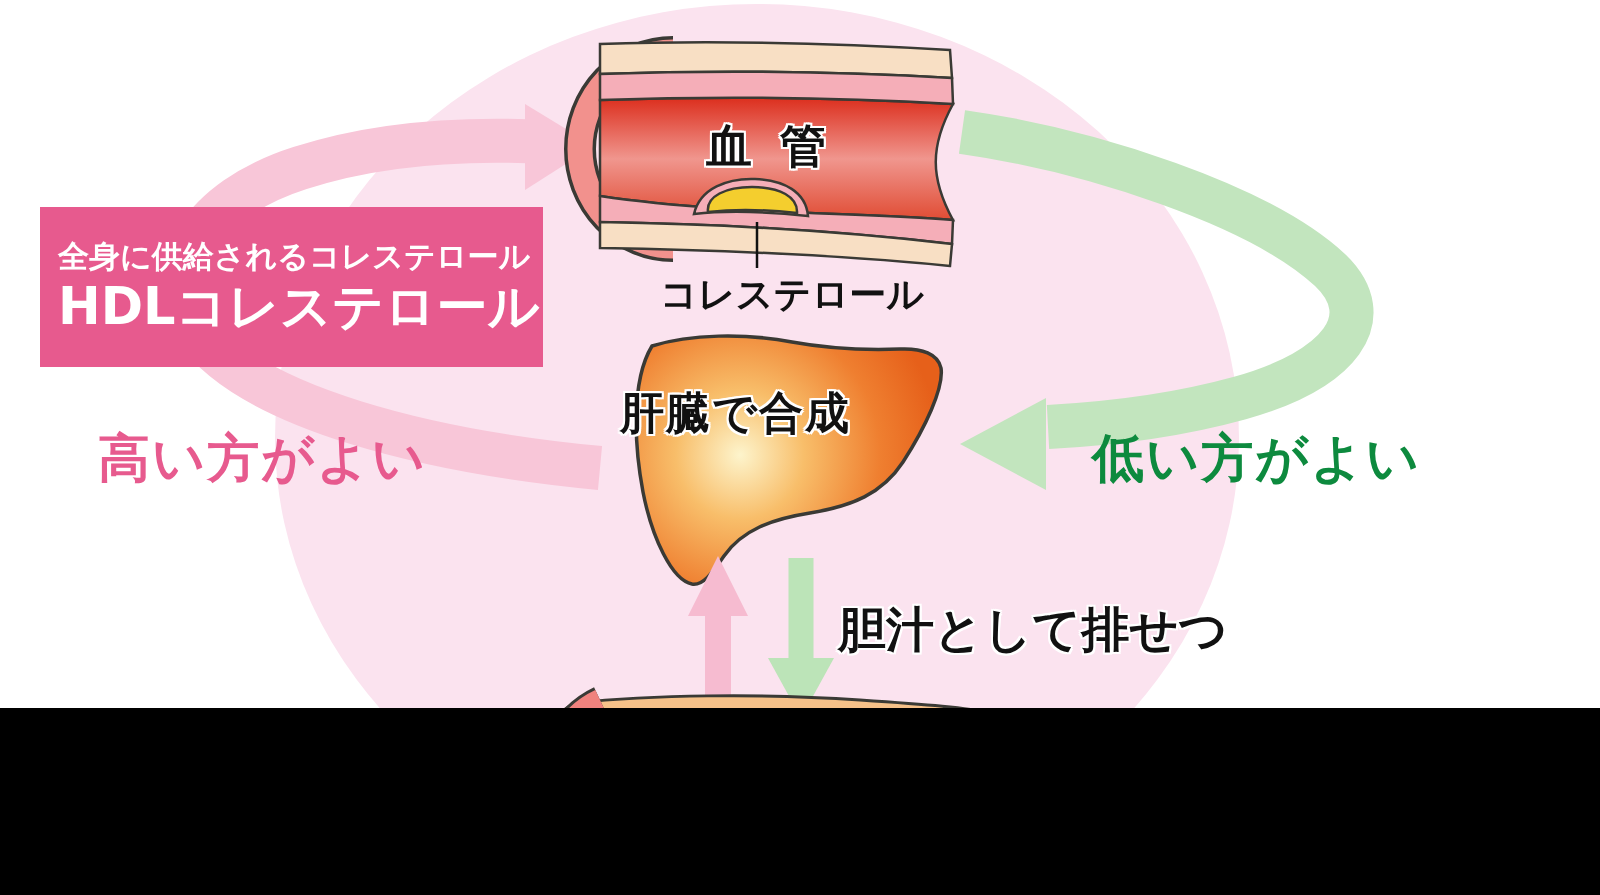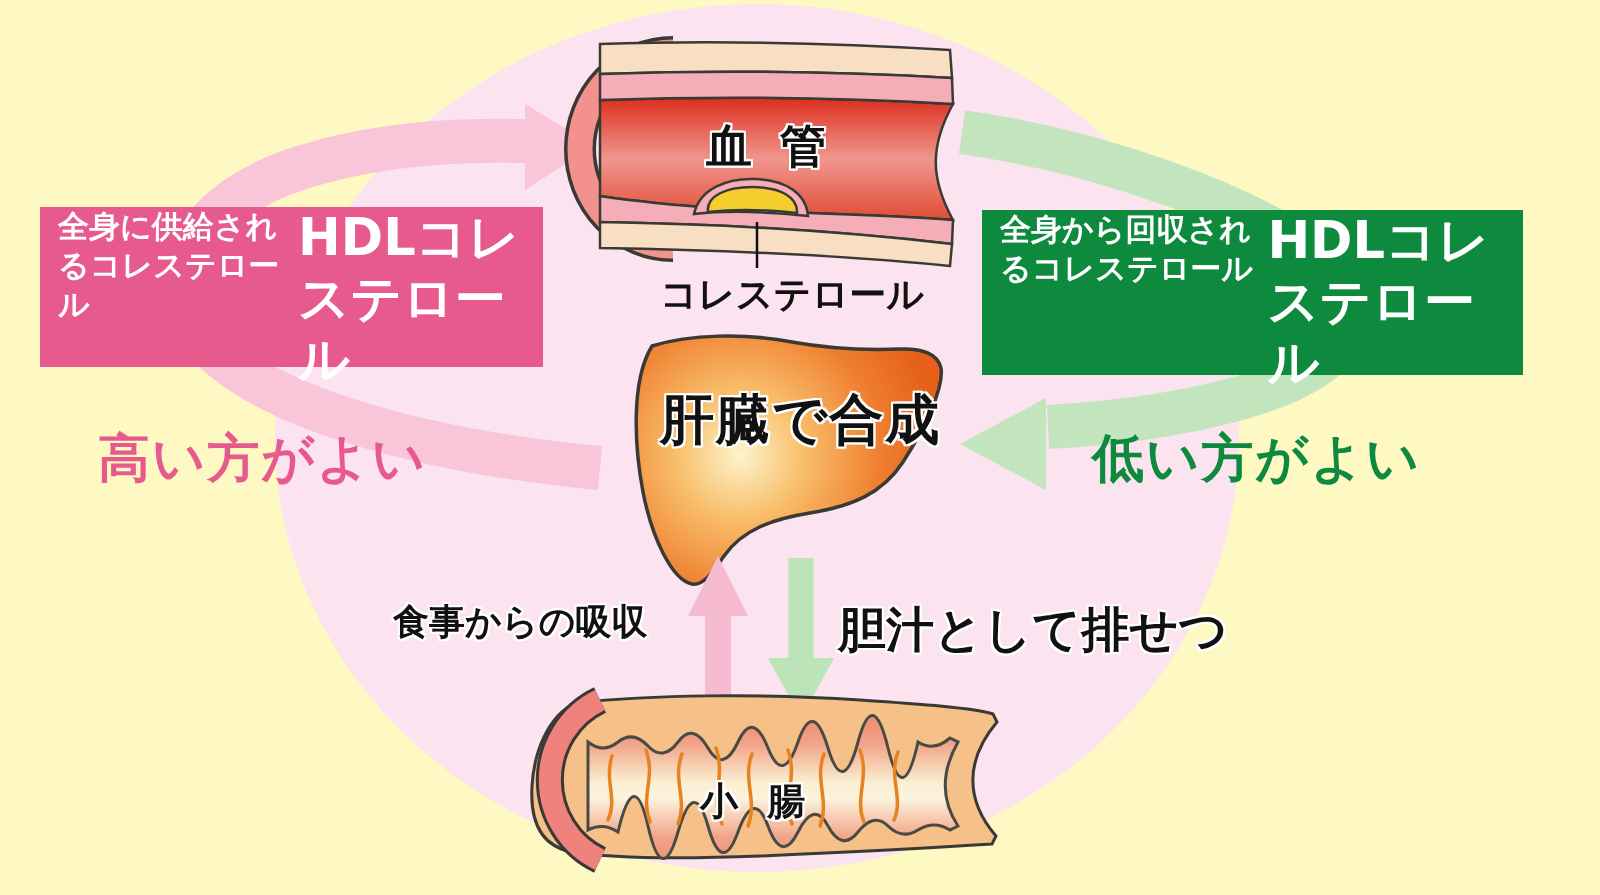--- a/index.html
+++ b/index.html
@@ -1,36 +1,36 @@
 <!DOCTYPE html>
 <html style="--background: #000000; --circle-pink: #FBE3EF; --ldl-pink: #E75A8E; --hdl-green: #0D8A3E; --arrow-pink: #F8C6D8; --arrow-green: #C2E5BE; --up-arrow-pink: #F6BBD0; --down-arrow-green: #BCE4B8; --plaque-yellow: #F4CE2E; --outline-dark: #3a3a35;"><head>
 <meta charset="utf-8">
 <style>
   html,body{margin:0;padding:0;background:#000;}
   #stage{
-    position:relative;width:1600px;height:895px;overflow:hidden;
-    background:#fef9c3;
+    position:relative;width:1600px;height:708px;overflow:hidden;
+    background:#ffffff;
     font-family:"DejaVu Sans",sans-serif;
   }
   #art{position:absolute;left:0;top:0;width:1600px;height:895px;}
   .abs{position:absolute;white-space:nowrap;}
   .halo{
     text-shadow:2px 0 0 #fff,-2px 0 0 #fff,0 2px 0 #fff,0 -2px 0 #fff,
                 2px 2px 0 #fff,-2px -2px 0 #fff,2px -2px 0 #fff,-2px 2px 0 #fff;
   }
   .black-label{color:#111;font-weight:bold;}
   .vessel-label{left:706px;top:116px;font-size:46px;letter-spacing:6px;}
   .chol-label{left:660px;top:270px;font-size:37px;}
-  .liver-label{left:660px;top:384px;font-size:54px;letter-spacing:2px;}
+  .liver-label{left:620px;top:384px;font-size:44px;letter-spacing:2px;}
   .intestine-label{left:700px;top:776px;font-size:38px;letter-spacing:8px;}
   .absorb-label{left:393px;top:598px;font-size:36px;}
   .excrete-label{left:838px;top:598px;font-size:48px;}
 
   .info-box{
-    position:absolute;display:flex;flex-direction:row;justify-content:center;
+    position:absolute;display:flex;flex-direction:column;justify-content:center;
     color:#fff;padding-left:18px;box-sizing:border-box;
   }
   .ldl-box{left:40px;top:207px;width:503px;height:160px;background:var(--ldl-pink);}
   .hdl-box{left:982px;top:210px;width:541px;height:165px;background:var(--hdl-green);}
   .box-line1{font-size:31px;font-weight:bold;line-height:1.25;}
   .box-line2{font-size:51px;font-weight:bold;line-height:1.2;}
 
   .slogan{font-size:52px;font-weight:bold;letter-spacing:2px;}
   .slogan-ldl{left:98px;top:424px;color:var(--ldl-pink);}
   .slogan-hdl{left:1092px;top:424px;color:var(--hdl-green);}
@@ -135,31 +135,26 @@
   </svg>
 
   <div class="abs black-label halo vessel-label">血 管</div>
 
   <div class="abs black-label chol-label">コレステロール</div>
 
   <div class="abs black-label halo liver-label">肝臓で合成</div>
 
   <div class="abs black-label halo intestine-label">小 腸</div>
 
-  <div class="abs black-label halo absorb-label">食事からの吸収</div>
 
   <div class="abs black-label halo excrete-label">胆汁として排せつ</div>
 
   <div class="info-box ldl-box">
     <div class="box-line1">全身に供給されるコレステロール</div>
     <div class="box-line2">HDLコレステロール</div>
   </div>
 
-  <div class="info-box hdl-box">
-    <div class="box-line1">全身から回収されるコレステロール</div>
-    <div class="box-line2">HDLコレステロール</div>
-  </div>
 
   <div class="abs slogan slogan-ldl">高い方がよい</div>
 
   <div class="abs slogan slogan-hdl">低い方がよい</div>
 
 </div>
 
 </body></html>

